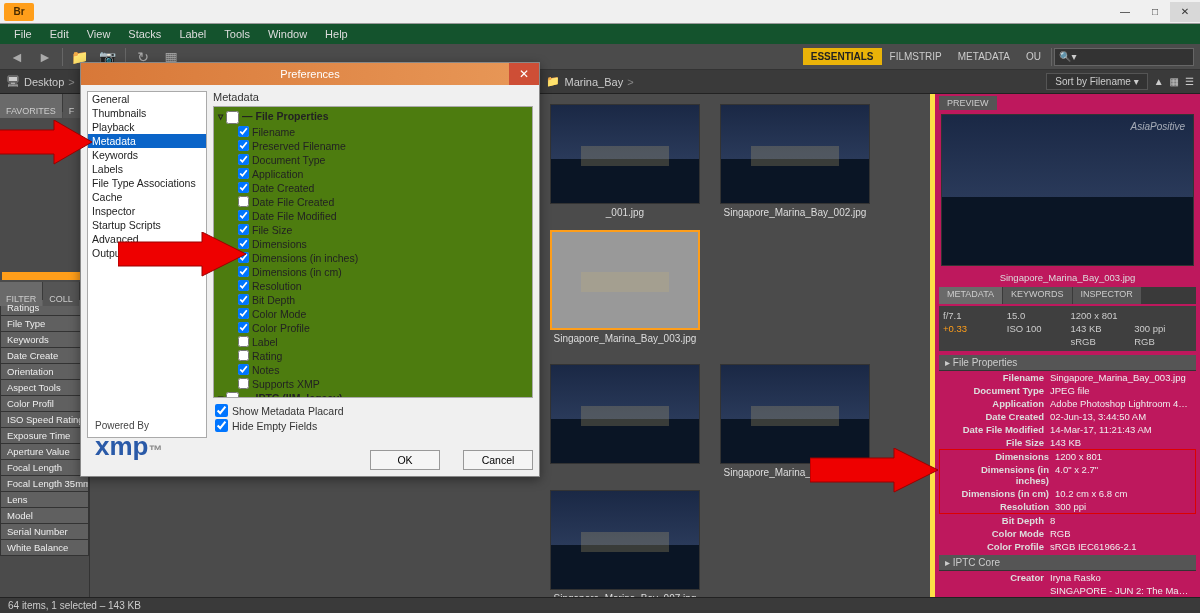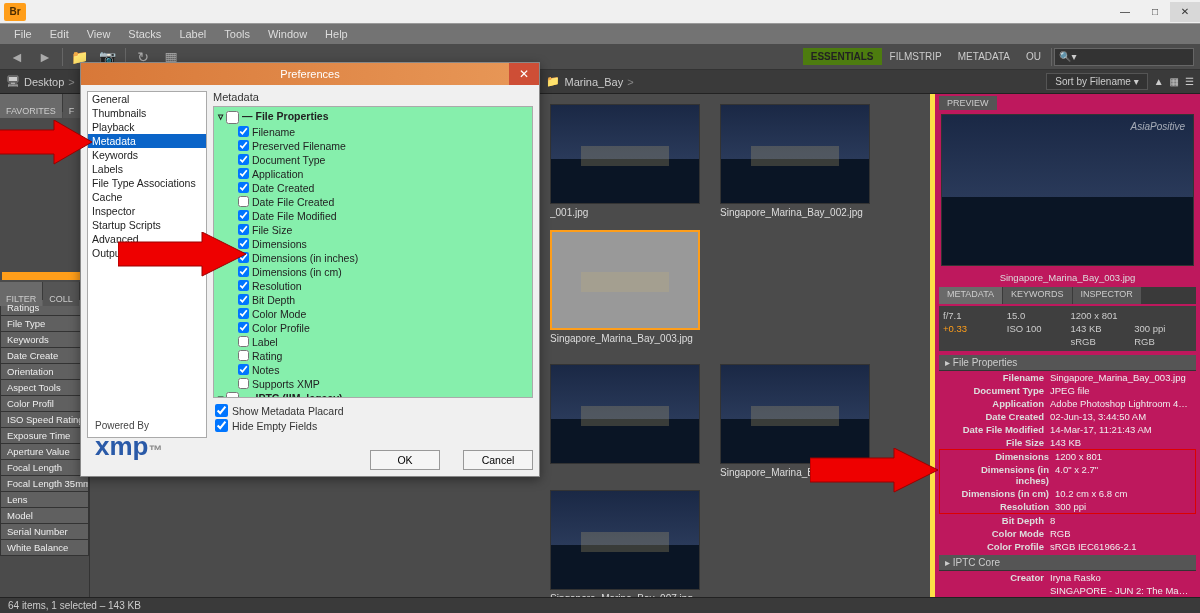--- a/index.html
+++ b/index.html
@@ -1,35 +1,35 @@
 <!DOCTYPE html>
 <html><head>
 <meta charset="utf-8">
 <style>
 * { box-sizing: border-box; margin: 0; padding: 0; font-family: Tahoma, Arial, sans-serif; }
 body { background: #4b4b4b; width: 1200px; height: 613px; overflow: hidden; position: relative; font-size: 11px; color: #ccc; }
 
 
 .titlebar { height: 24px; background: #f0f0f0; border-bottom: 1px solid #999; display: flex; align-items: center; justify-content: space-between; }
-.titlebar .app-icon { width: 22px; height: 18px; background: #ff9e1a; margin-left: 4px; border-radius: 2px; display: flex; align-items: center; justify-content: center; color: #4a2c00; font-weight: bold; font-size: 10px; }
+.titlebar .app-icon { width: 30px; height: 18px; background: #ff9e1a; margin-left: 4px; border-radius: 2px; display: flex; align-items: center; justify-content: center; color: #4a2c00; font-weight: bold; font-size: 10px; }
 .win-controls { display: flex; }
 .win-btn { width: 30px; height: 20px; display: flex; align-items: center; justify-content: center; color: #333; font-size: 10px; }
 .win-btn.close { background: #d8d8d8; }
 
 
-.menubar { height: 20px; background: #737373; display: flex; align-items: center; padding: 0 6px; gap: 2px; }
+.menubar { height: 20px; background: #14532d; display: flex; align-items: center; padding: 0 6px; gap: 2px; }
 .menubar span { color: #ddd; padding: 2px 8px; font-size: 11px; cursor: pointer; }
 
 
 .toolbar { height: 26px; background: #4b4b4b; border-bottom: 1px solid #333; display: flex; align-items: center; padding: 0 6px; gap: 6px; }
 .toolbar .sep { width: 1px; height: 18px; background: #666; }
 .toolbar .icon-btn { width: 22px; height: 20px; color: #aaa; display: flex; align-items: center; justify-content: center; font-size: 14px; }
 .toolbar .right { margin-left: auto; display: flex; gap: 2px; align-items: center; }
 .toolbar .tab { padding: 3px 8px; font-size: 10px; color: #ccc; cursor: pointer; }
-.toolbar .tab.active { background: #4d7c0f; color: #222; font-weight: bold; margin-left: 40px; }
+.toolbar .tab.active { background: #eab308; color: #222; font-weight: bold; margin-left: 40px; }
 .toolbar .search { background: #333; border: 1px solid #666; width: 140px; height: 18px; padding: 0 4px; color: #ccc; font-size: 10px; }
 
 
 .breadcrumb-row { height: 24px; background: #3a3a3a; display: flex; align-items: center; padding: 0 6px; gap: 6px; border-bottom: 1px solid #222; }
 .breadcrumb { display: flex; align-items: center; gap: 4px; color: #ccc; font-size: 11px; }
 .breadcrumb .chev { color: #888; }
 .breadcrumb-row .right { margin-left: auto; display: flex; gap: 6px; align-items: center; font-size: 10px; color: #ccc; }
 .sort-box { background: #333; padding: 2px 8px; border: 1px solid #555; }
 
 
@@ -43,21 +43,21 @@
 .filter-spacer { height: 160px; }
 .filter-item { background: #606060; border: 1px solid #333; border-top: none; padding: 2px 6px; font-size: 9.5px; color: #eee; white-space: nowrap; overflow: hidden; }
 
 
 .content { flex: 1; background: #4b4b4b; position: relative; overflow: hidden; }
 .thumb-grid { padding: 10px 10px; display: flex; flex-wrap: wrap; gap: 12px 20px; }
 .thumb { width: 150px; }
 .thumb-img { width: 150px; height: 100px; background: linear-gradient(to bottom, #1a2845 0%, #2a3a5a 55%, #0a1525 55%, #0a1525 100%); border: 1px solid #333; position: relative; }
 .thumb-img.sel { border: 2px solid #ff9e1a; background: #999; }
 .thumb-img::after { content: ""; position: absolute; bottom: 38%; left: 20%; right: 20%; height: 20px; background: rgba(200,180,120,0.25); }
-.thumb-label { font-size: 10px; color: #ddd; margin-top: 3px; white-space: nowrap; overflow: hidden; }
+.thumb-label { text-align: center; font-size: 10px; color: #ddd; margin-top: 3px; white-space: nowrap; overflow: hidden; }
 
 
 .right-panel { width: 270px; background: #be185d; border-left: 5px solid #fde047; overflow: hidden; display: flex; flex-direction: column; }
 .right-panel .panel-tab { background: #555; padding: 2px 8px; font-size: 9px; width: fit-content; margin: 2px 0 0 4px; }
 .preview-img { margin: 4px 6px; height: 165px; background: linear-gradient(to bottom, #1a2845 0%, #2a3a5a 55%, #0a1525 55%, #0a1525 100%); border: 1px solid #333; position: relative; }
 .preview-img .wm { position: absolute; top: 6px; right: 8px; color: rgba(255,255,255,0.6); font-size: 10px; font-style: italic; }
 .preview-label { text-align: center; font-size: 9.5px; color: #ddd; margin: 2px 0 4px; }
 .meta-tabs { display: flex; background: #3a3a3a; height: 18px; margin: 0 4px; }
 .meta-tabs .t { padding: 2px 8px; font-size: 9px; color: #ccc; background: #555; margin-right: 1px; }
 .meta-tabs .t.active { background: #6a6a6a; }
@@ -72,21 +72,21 @@
 
 .dialog { position: absolute; left: 80px; top: 62px; width: 460px; height: 415px; background: #f0f0f0; border: 1px solid #888; box-shadow: 0 3px 10px rgba(0,0,0,0.4); z-index: 100; display: flex; flex-direction: column; }
 .dlg-title { height: 22px; background: linear-gradient(to right, #d87838, #e89858); display: flex; align-items: center; justify-content: center; color: #fff; font-size: 11px; position: relative; }
 .dlg-close { position: absolute; right: 0; top: 0; width: 30px; height: 22px; background: #ce4e36; color: #fff; display: flex; align-items: center; justify-content: center; font-size: 12px; }
 .dlg-body { flex: 1; display: flex; padding: 6px; gap: 6px; overflow: hidden; }
 .dlg-left { width: 120px; background: #fff; border: 1px solid #aaa; overflow-y: auto; }
 .dlg-left div { padding: 1px 4px; font-size: 10.5px; color: #222; cursor: pointer; white-space: nowrap; }
 .dlg-left div.sel { background: #0a64c8; color: #fff; }
 .dlg-right { flex: 1; display: flex; flex-direction: column; overflow: hidden; }
 .dlg-right-h { font-size: 11px; color: #333; margin-bottom: 3px; }
-.dlg-tree { flex: 1; background: #86efac; border: 1px solid #aaa; overflow-y: auto; padding: 2px; }
+.dlg-tree { flex: 1; background: #4d7c0f; border: 1px solid #aaa; overflow-y: auto; padding: 2px; }
 .tree-group { font-weight: bold; font-size: 10.5px; color: #222; padding: 1px 2px; }
 .tree-item { font-size: 10.5px; color: #222; padding: 0 2px 0 22px; display: flex; align-items: center; gap: 3px; line-height: 14px; }
 .tree-item input { width: 11px; height: 11px; }
 .dlg-checks { padding: 4px 2px; font-size: 10.5px; color: #333; }
 .dlg-checks label { display: flex; align-items: center; gap: 4px; margin: 2px 0; }
 .dlg-buttons { display: flex; justify-content: flex-end; gap: 23px; padding: 6px; }
 .dlg-btn { width: 70px; height: 20px; background: #f5f5f5; border: 1px solid #999; font-size: 10.5px; cursor: pointer; }
 .xmp-logo { position: absolute; left: 14px; bottom: 14px; font-size: 10px; color: #444; }
 .xmp-logo .big { font-size: 26px; font-weight: bold; color: #2a5aa8; }
 

